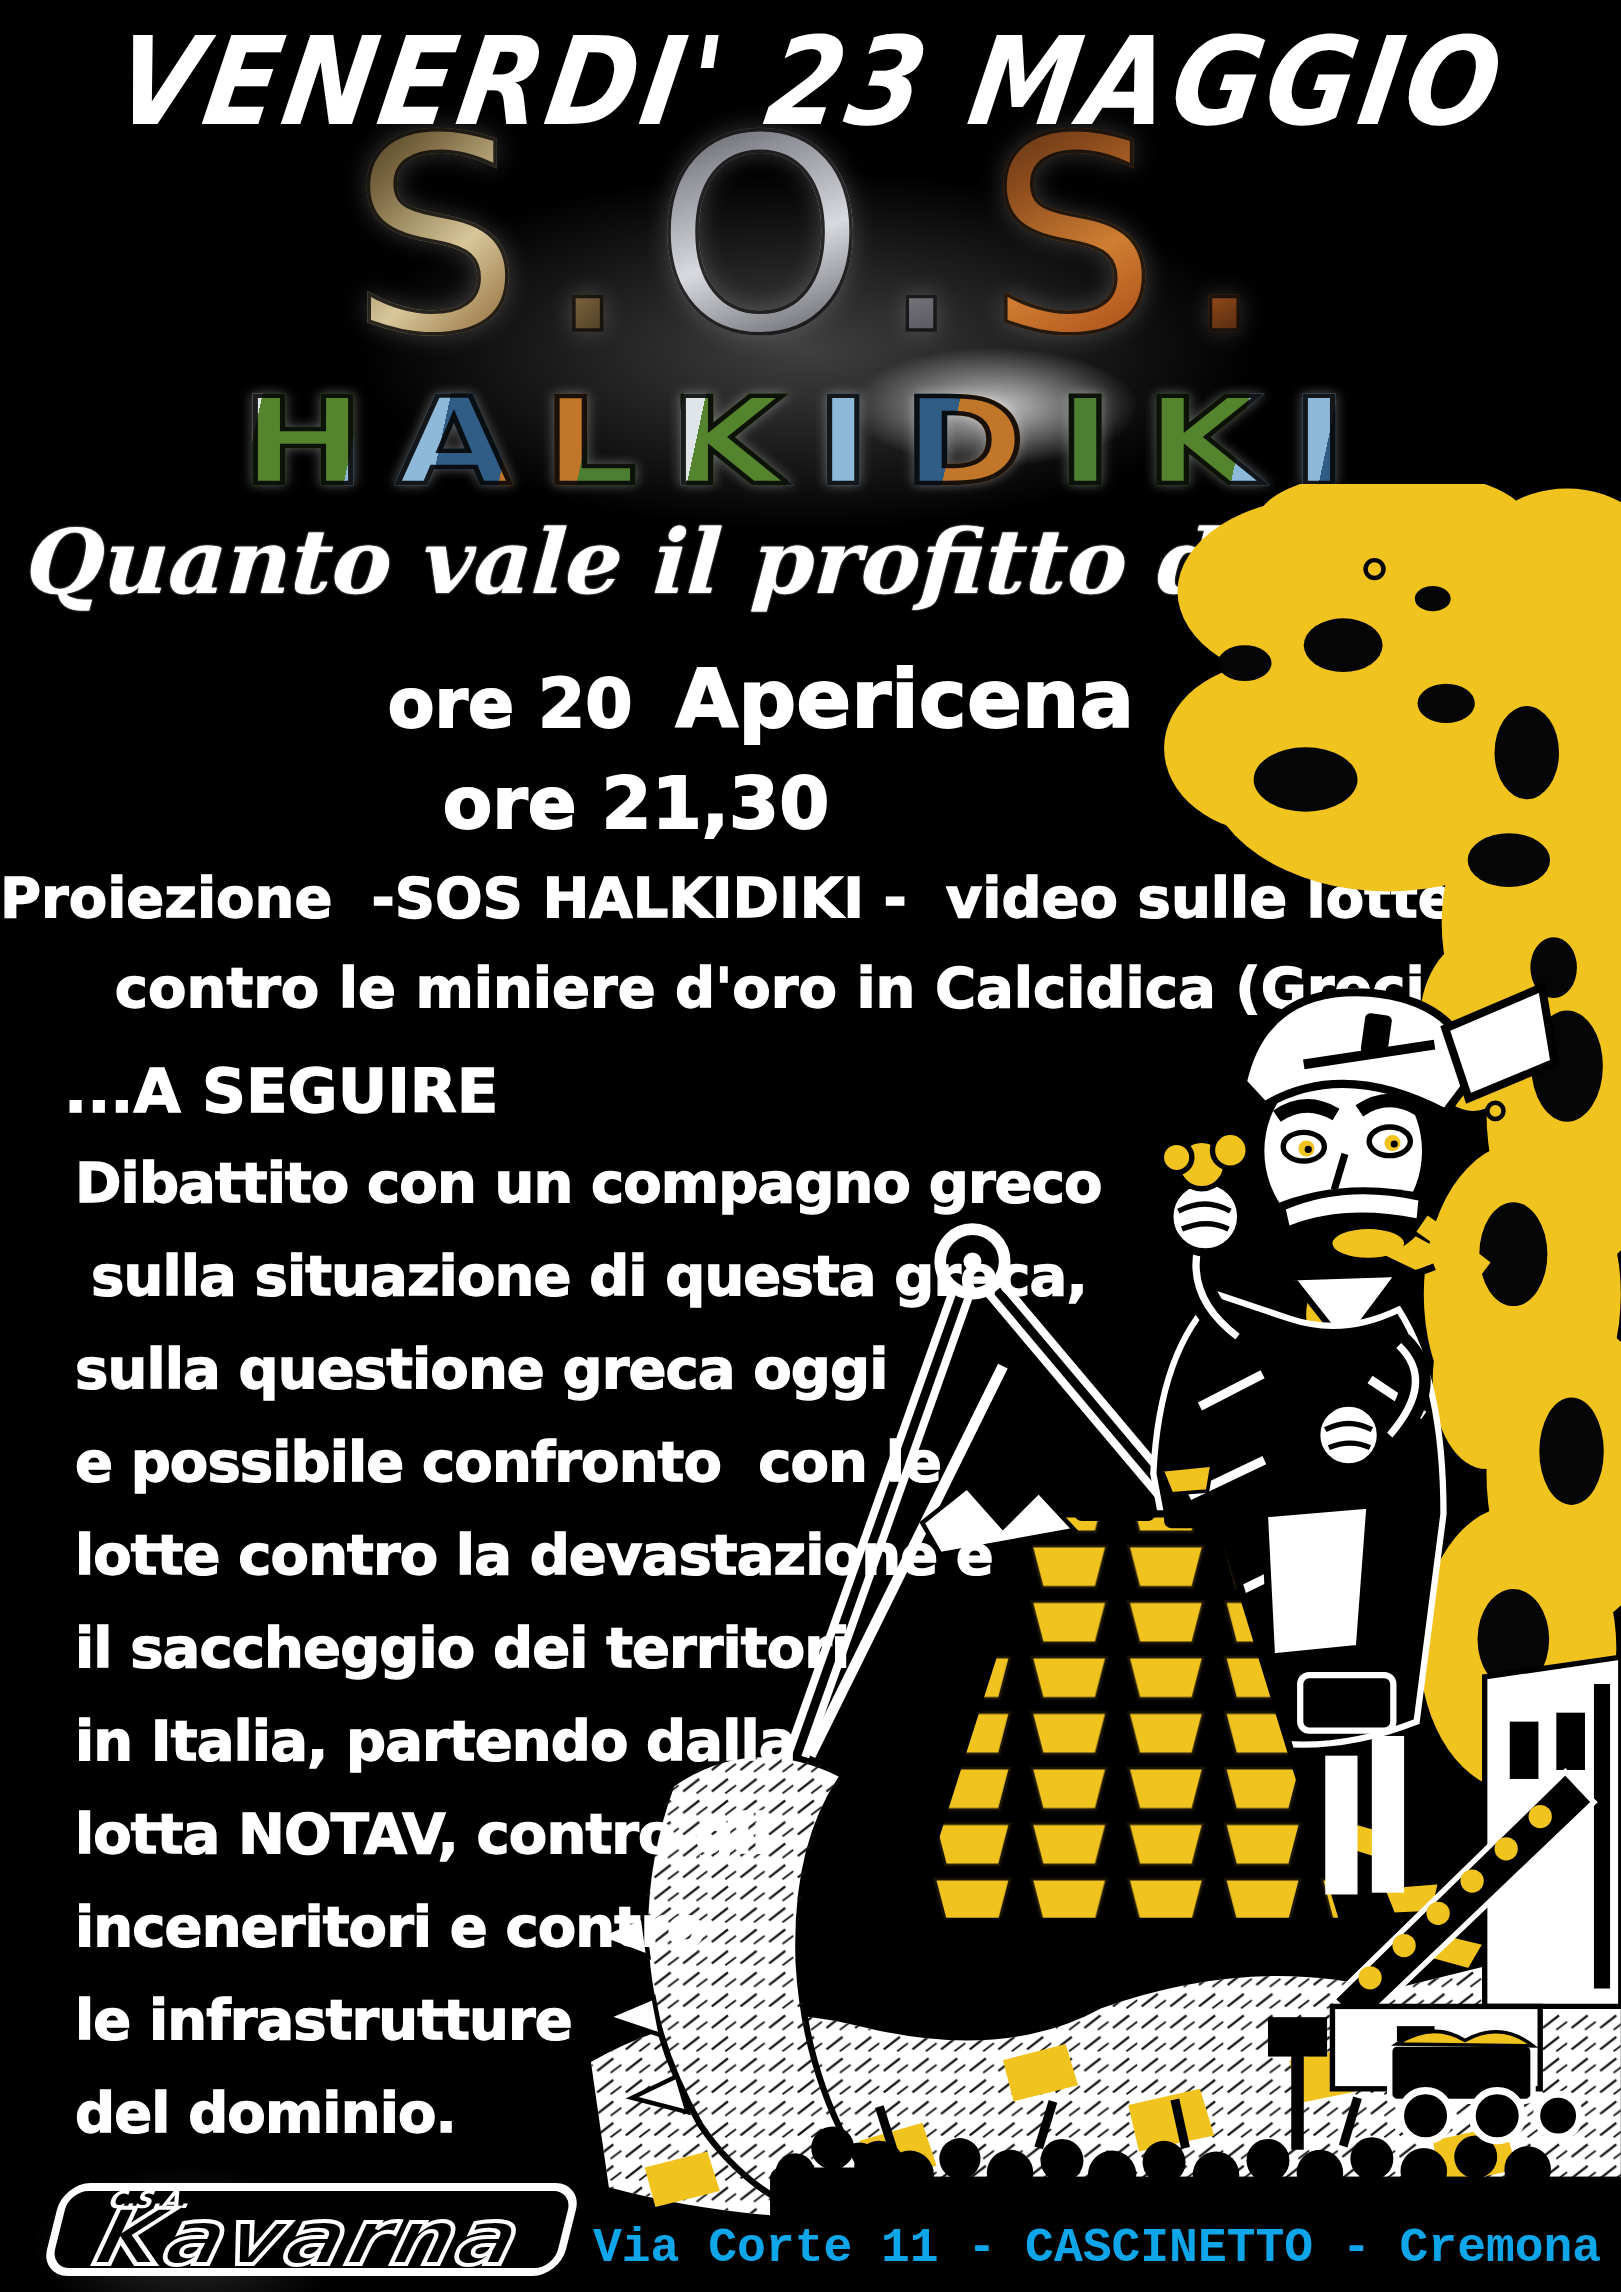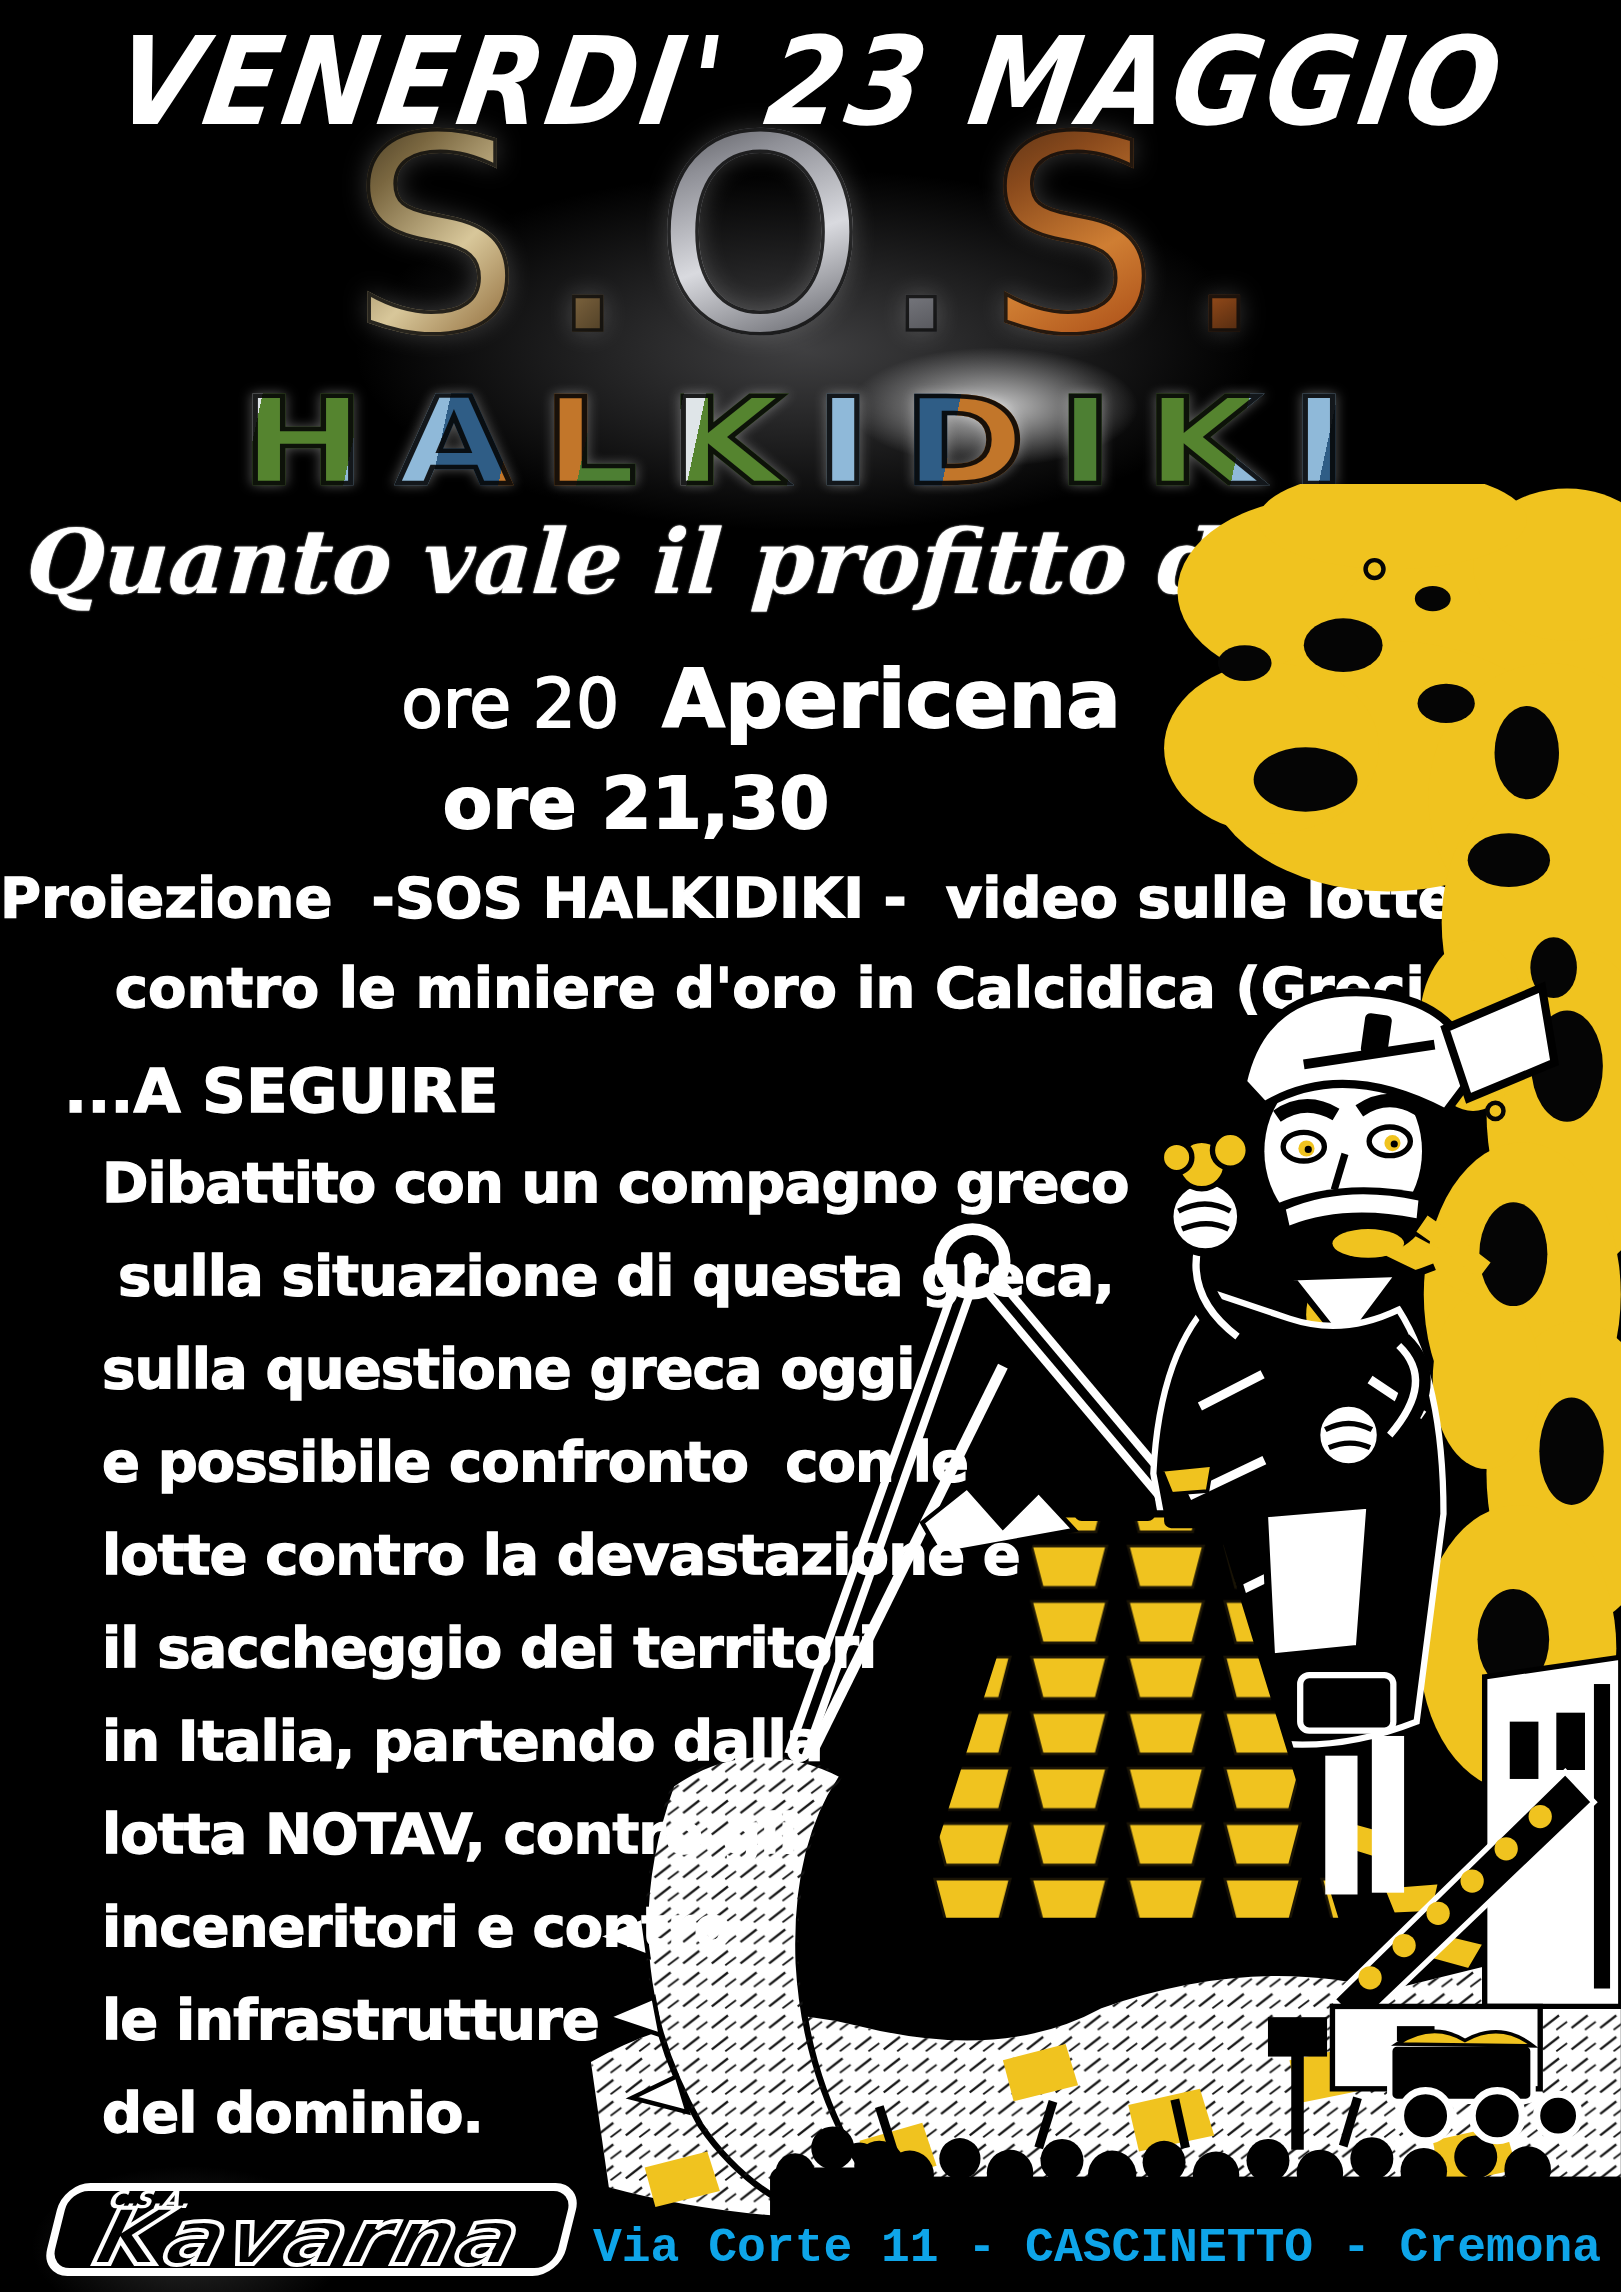--- a/index.html
+++ b/index.html
@@ -43,34 +43,34 @@
     -webkit-text-stroke:4.5px rgba(5,5,5,.9);
     filter:drop-shadow(0 0 5.4px rgba(255,255,255,.35));
   }
   .tagline{
     position:absolute;top:509px;left:27px;width:1308px;
     font-family:"DejaVu Serif",serif;font-style:italic;font-weight:700;
     font-size:89px;white-space:nowrap;text-shadow:0 0 1.8px #fff;
     transform:skewX(-4deg);
   }
   .sched1{position:absolute;top:652px;left:0;width:1505px;text-align:center;white-space:nowrap;}
-  .sched1 .t{font-size:68px;font-weight:400;margin-left:17px;-webkit-text-stroke:1.8px #fff;}
+  .sched1 .t{font-size:68px;font-weight:700;margin-left:17px;-webkit-text-stroke:1.8px #fff;}
   .sched1 .e{font-size:81px;font-weight:700;margin-left:43px;text-align:center;-webkit-text-stroke:1.8px #fff;}
   .sched2{position:absolute;top:761px;left:0;width:1272px;text-align:center;
     font-size:72px;font-weight:700;-webkit-text-stroke:1.8px #fff;white-space:nowrap;}
   .proj1{position:absolute;top:865px;left:0;width:1397px;text-align:center;
     font-size:56px;font-weight:700;-webkit-text-stroke:1.3px #fff;white-space:pre;}
   .proj2{position:absolute;top:955px;left:0;width:1603px;text-align:center;
     font-size:56px;font-weight:700;-webkit-text-stroke:1.3px #fff;white-space:pre;}
   .aseguire{position:absolute;top:1055px;left:64px;
     font-size:61px;font-weight:700;-webkit-text-stroke:1.3px #fff;}
   .bodytext{position:absolute;top:1136px;left:75px;width:985px;z-index:3;}
   .bodytext div{
     font-size:56px;line-height:93px;font-weight:700;letter-spacing:-0.9px;
-    -webkit-text-stroke:1.3px #fff;white-space:pre;margin-left:27px;
+    -webkit-text-stroke:1.3px #fff;white-space:pre;
   }
   .bodytext div:nth-child(2){padding-left:16px;}
   .illus{position:absolute;left:537px;top:484px;width:1084px;height:1809px;z-index:1;}
   .footer-logo{
     position:absolute;left:52px;top:2183px;width:519px;height:93px;z-index:4;
     border:8px solid #fff;border-radius:27px;background:#000;
     transform:skewX(-14deg);box-sizing:border-box;
   }
   .footer-logo .acr{
     position:absolute;left:43px;top:-5.4px;font-size:24px;font-style:italic;font-weight:700;color:#fff;

